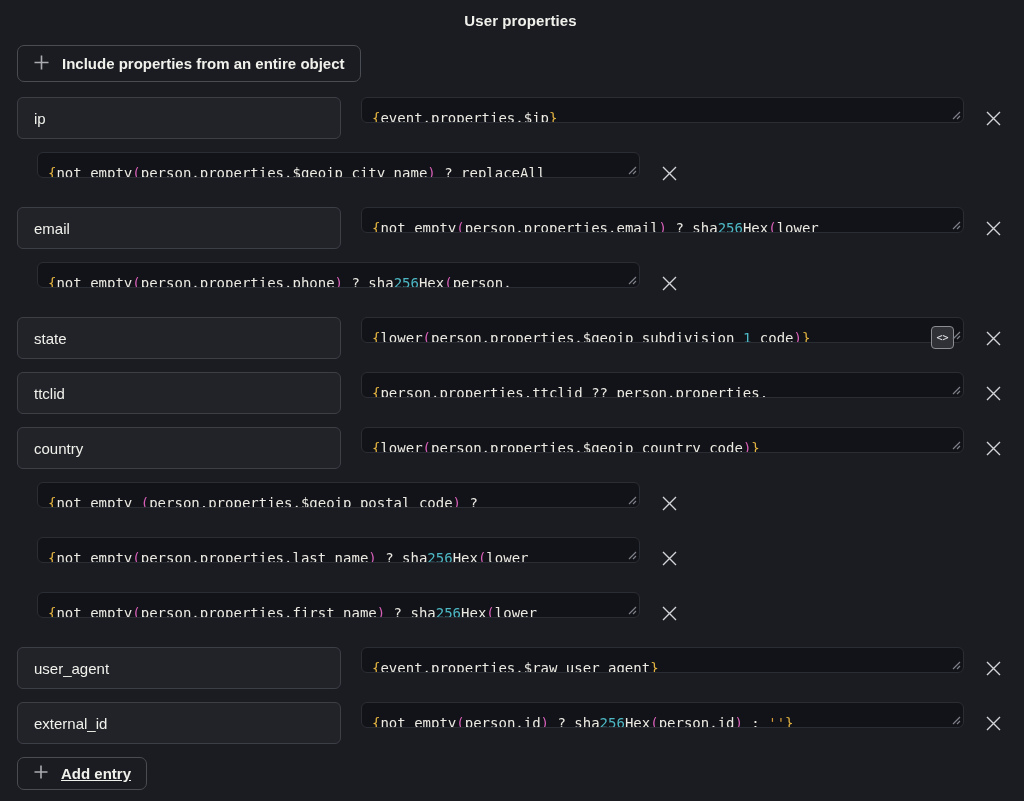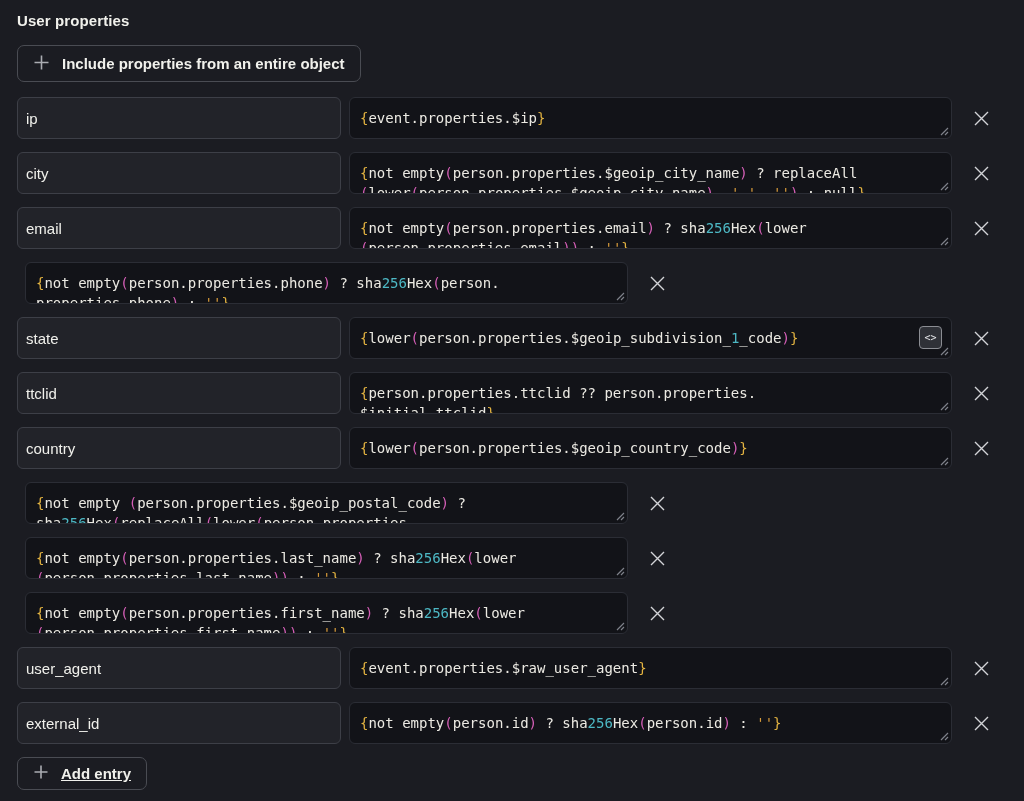--- a/index.html
+++ b/index.html
@@ -11,39 +11,39 @@
   }
   *{box-sizing:border-box;}
   html,body{margin:0;padding:0;}
   body{
     width:1024px;height:801px;overflow:hidden;
     background:var(--page-bg);
     font-family:"Liberation Sans",sans-serif;
     color:var(--text);
   }
   .panel{padding:12px 0 0 17px;}
-  .panel-title{font-size:15px;font-weight:700;line-height:18px;letter-spacing:.1px;}
+  .panel-title{font-size:15px;font-weight:700;line-height:18px;letter-spacing:.1px;text-align:center;}
   .btn{
     display:inline-flex;align-items:center;gap:12px;
     background:transparent;border:1px solid #4a4c53;border-radius:7px;
     color:var(--text);font-family:"Liberation Sans",sans-serif;
     font-size:15px;font-weight:700;cursor:pointer;padding:4px 15px;
   }
   .include-btn{margin-top:15px;height:37px;}
   .add-btn{margin-top:0;height:33px;text-decoration:underline;}
   .rows{margin-top:15px;}
   .row{display:flex;align-items:flex-start;margin-bottom:13px;}
   .key-input{
     width:324px;height:42px;flex:0 0 324px;
     background:var(--key-field-bg);
     border:1px solid var(--key-field-border);border-radius:6px;
     color:var(--text);font-family:"Liberation Sans",sans-serif;font-size:15px;
-    padding:0 8px;outline:none;
-  }
-  .code-wrap{position:relative;width:603px;height:42px;flex:0 0 603px;margin-left:8px;}
+    padding:0 16px;outline:none;
+  }
+  .code-wrap{position:relative;width:603px;height:26px;flex:0 0 603px;margin-left:20px;}
   .code{
     width:100%;height:100%;
     background:var(--code-field-bg);
     border:1px solid var(--code-field-border);border-radius:6px;
     color:var(--code-text);
     font-family:"DejaVu Sans Mono",monospace;font-size:14px;line-height:20px;
     padding:10px 10px 0 10px;
     white-space:pre;overflow:hidden;cursor:text;
   }
   .tok-brace{color:var(--token-brace);}
@@ -95,21 +95,20 @@
     <button class="remove">
       <span>
         <svg width="17" height="17" viewBox="0 0 17 17">
               <path d="M2 2 L15 15 M15 2 L2 15" stroke="#d3d4d8" stroke-width="1.4" fill="none"></path>
             </svg>
       </span>
     </button>
   </div>
 
   <div class="row">
-    <input class="key-input" type="text" value="city" style="">
     <div class="code-wrap">
       <div class="code"><span class="tok-brace">{</span>not empty<span class="tok-paren">(</span>person.properties.$geoip_city_name<span class="tok-paren">)</span> ? replaceAll
 <span class="tok-paren">(</span>lower<span class="tok-paren">(</span>person.properties.$geoip_city_name<span class="tok-paren">)</span>, <span class="tok-str">' '</span>, <span class="tok-str">''</span><span class="tok-paren">)</span> : null<span class="tok-brace">}</span></div>
 
       <span class="grip">
         <svg width="10" height="10" viewBox="0 0 10 10">
               <path d="M9 2 L2 9 M9 6 L6 9" stroke="#7e818a" stroke-width="1.2" fill="none"></path>
             </svg>
       </span>
     </div>

